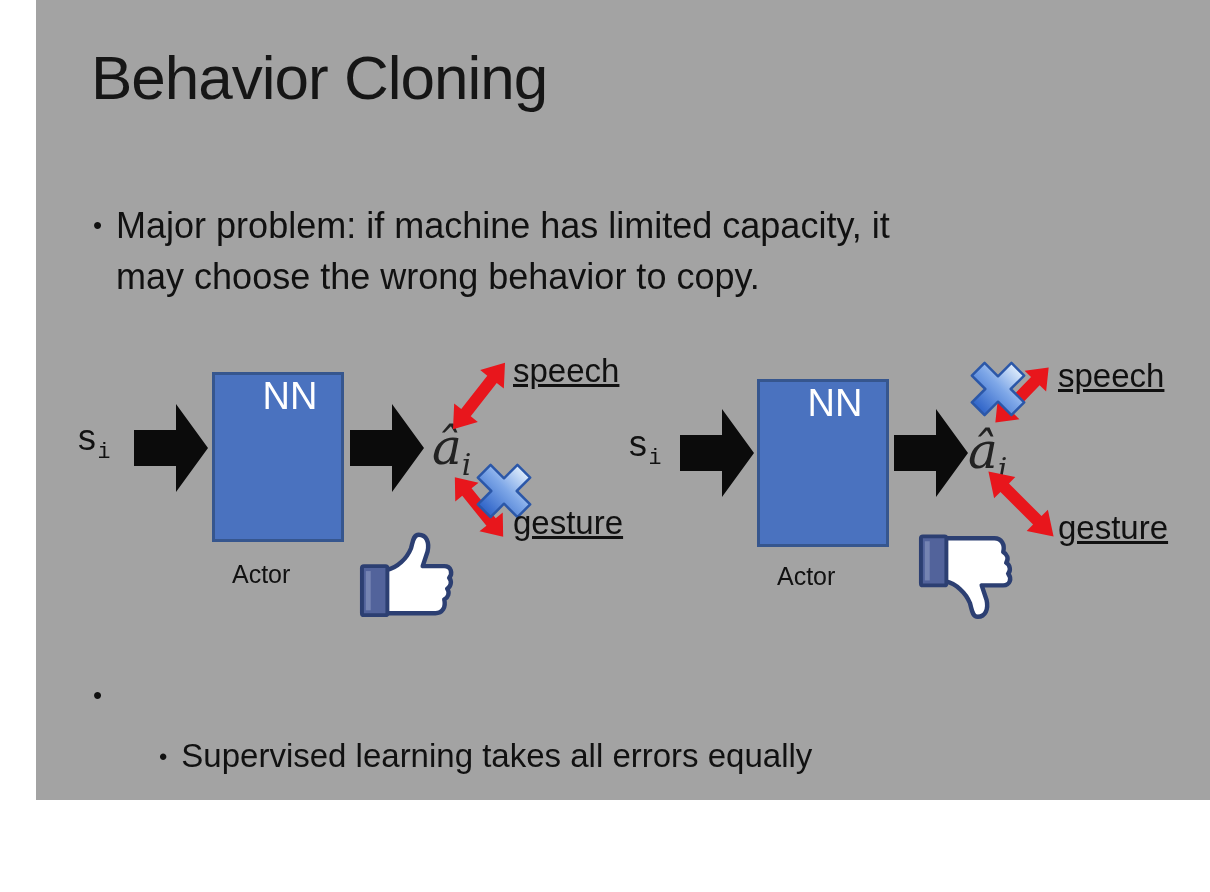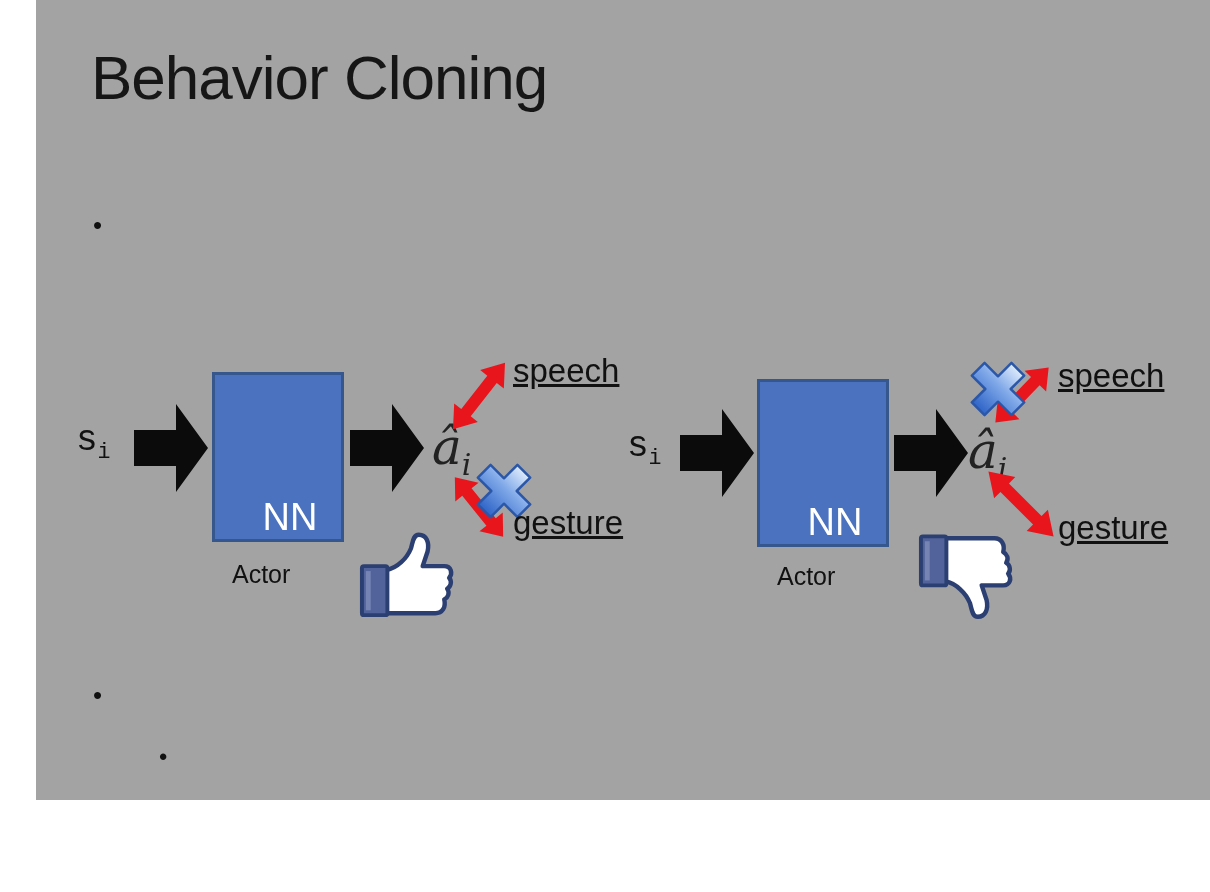--- a/index.html
+++ b/index.html
@@ -12,21 +12,21 @@
     left:55px; top:42px; font-size:62px; font-weight:300; letter-spacing:-1px;
     color:#161616; white-space:nowrap;
   }
   .bullet-row { display:flex; align-items:flex-start; }
   .bullet-marker { flex:0 0 auto; font-size:0.72em; line-height:1.45em; padding-top:0.28em; margin-right:14px; }
   .bullet-text { white-space:pre-line; line-height:1.42; }
   .b1 { left:57px; top:200px; font-size:36px; width:1080px; }
   .b2 { left:57px; top:670px; font-size:36px; width:1100px; }
   .b3 { left:123px; top:733px; font-size:33px; width:1000px; }
   .nn-box {
-    display:flex; align-items:flex-end; justify-content:center;
+    display:flex; align-items:flex-start; justify-content:center;
     background:#4a72bf; border:3px solid #36568e; box-sizing:border-box;
     color:#ffffff; font-size:38px;padding-left:24px;
   }
   .math { font-family:"DejaVu Serif", serif; font-style:italic; color:#222222; font-size:50px; }
   .math sub, .state sub { font-size:0.6em; }
   .state { font-size:36px; color:#111111;font-family:Liberation Mono, monospace; }
   .label-side { font-size:33px; color:#111111; white-space:nowrap;text-decoration:underline; }
   .actor { font-size:25px; color:#111111; }
   .dbl-arrow { transform-origin:center center; }
   .cutoff-strip {
@@ -40,20 +40,22 @@
 </style>
 </head>
 <body>
 
 <div class="slide">
 
   <div class="abs title">Behavior Cloning</div>
 
   <div class="abs bullet-row b1">
     <span class="bullet-marker">•</span>
+    <span class="bullet-text">Major problem: if machine has limited capacity, it
+may choose the wrong behavior to copy.</span>
   </div>
 
   <div class="abs state" style="left:40px; top:420px;">
     <span>s</span><sub>i</sub>
   </div>
 
   <svg class="abs" style="left:98px; top:402px;" width="76" height="92" viewBox="0 0 76 92">
     <polygon points="0,28 42,28 42,2 74,46 42,90 42,64 0,64" fill="#0b0b0b"></polygon>
   </svg>
 
@@ -151,17 +153,18 @@
     <rect x="4" y="38" width="26" height="50" rx="2" fill="#52639b" stroke="#2c3f72" stroke-width="4"></rect>
     <rect x="8" y="43" width="5" height="40" fill="#7584b2"></rect>
   </svg>
 
   <div class="abs bullet-row b2">
     <span class="bullet-marker">•</span>
   </div>
 
   <div class="abs bullet-row b3">
     <span class="bullet-marker">•</span>
+    <span class="bullet-text">Supervised learning takes all errors equally</span>
   </div>
 
   <div class="abs cutoff-strip"></div>
 
 </div>
 
 </body></html>

